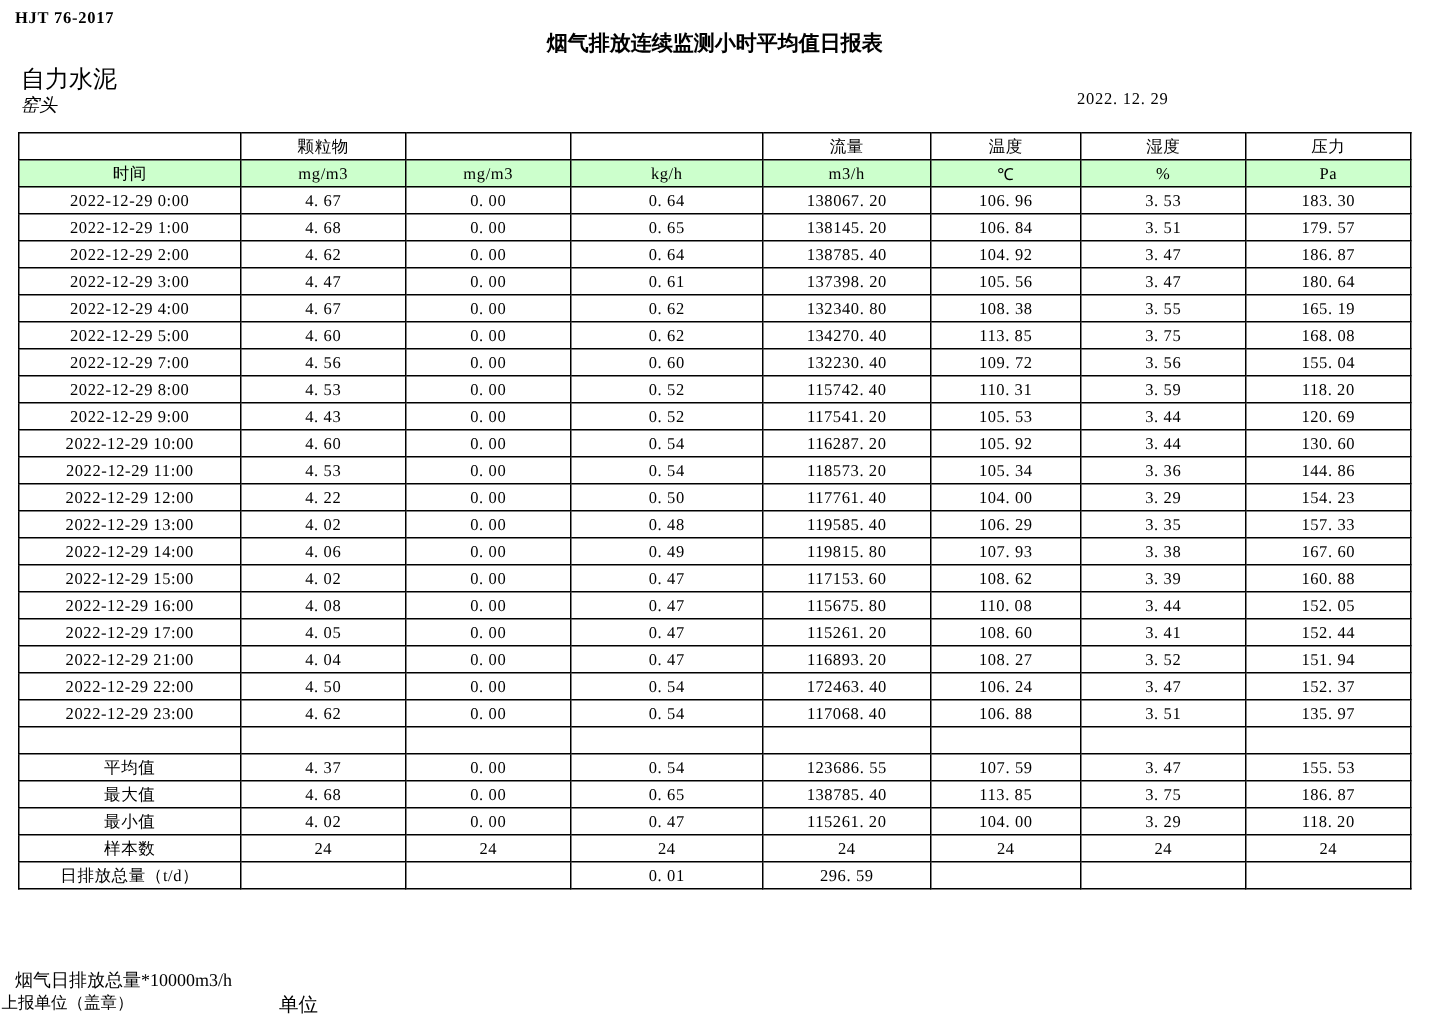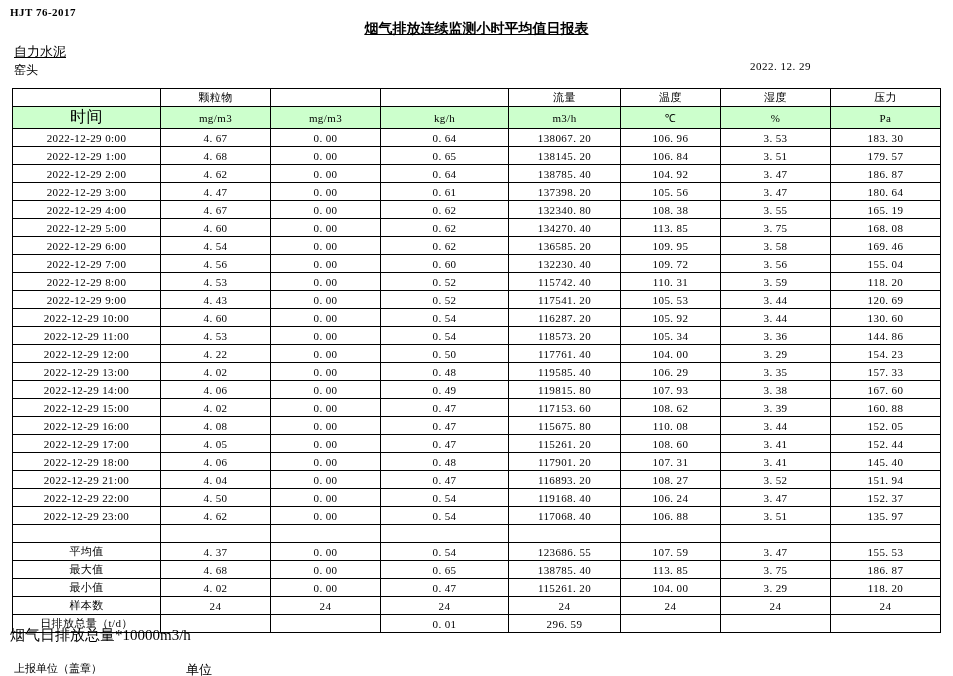--- a/index.html
+++ b/index.html
@@ -31,42 +31,40 @@
   }
   .doc-title {
     position: absolute;
     left: 0;
     top: 20px;
     width: 953px;
     text-align: center;
     font-size: 14px;
     font-weight: bold;
     font-family: "Liberation Serif", serif;
-    text-decoration: underline;
   }
   .company {
     position: absolute;
     left: 14px;
     top: 43px;
-    font-size: 13px;
-    text-decoration: underline;
+    font-size: 16px;
   }
   .kiln {
     position: absolute;
     left: 14px;
     top: 62px;
     font-size: 12px;
+    font-style: italic;
   }
   .report-date {
     position: absolute;
     left: 718px;
     top: 60px;
     font-size: 11px;
     letter-spacing: 0.5px;
-    margin-left: 32px;
   }
   table.main {
     position: absolute;
     left: 12px;
     top: 88px;
     border-collapse: collapse;
     width: 928px;
     table-layout: fixed;
   }
   table.main td {
@@ -80,38 +78,38 @@
   }
   td.hdr {
     height: 30px;
     font-size: 12px;
   }
   tr.units td {
     background: #ccffcc;
     height: 17px;
   }
   tr.units td.firstcol {
-    font-size: 16px;
+    font-size: 11px;
   }
   td.blankrow {
     height: 15px;
     border-left: 1px solid #000000;
     border-right: 1px solid #000000;
     border-top: 1px solid #000000;
     border-bottom: 1px solid #000000;
   }
   .footer1 {
     position: absolute;
     left: 10px;
-    top: 626px;
-    font-size: 15px;
+    top: 645px;
+    font-size: 12px;
   }
   .footer2 {
     position: absolute;
-    left: 14px;
+    left: 1px;
     top: 661px;
     font-size: 11px;
   }
   .footer-unit {
     position: absolute;
     left: 186px;
     top: 661px;
     font-size: 13px;
   }
   col.c0 { width: 148px; }
@@ -221,30 +219,20 @@
           <td>2022-12-29 5:00</td>
           <td>4. 60</td>
           <td>0. 00</td>
           <td>0. 62</td>
           <td>134270. 40</td>
           <td>113. 85</td>
           <td>3. 75</td>
           <td>168. 08</td>
         </tr>
         <tr>
-          <td>2022-12-29 6:00</td>
-          <td>4. 54</td>
-          <td>0. 00</td>
-          <td>0. 62</td>
-          <td>136585. 20</td>
-          <td>109. 95</td>
-          <td>3. 58</td>
-          <td>169. 46</td>
-        </tr>
-        <tr>
           <td>2022-12-29 7:00</td>
           <td>4. 56</td>
           <td>0. 00</td>
           <td>0. 60</td>
           <td>132230. 40</td>
           <td>109. 72</td>
           <td>3. 56</td>
           <td>155. 04</td>
         </tr>
         <tr>
@@ -341,45 +329,35 @@
           <td>2022-12-29 17:00</td>
           <td>4. 05</td>
           <td>0. 00</td>
           <td>0. 47</td>
           <td>115261. 20</td>
           <td>108. 60</td>
           <td>3. 41</td>
           <td>152. 44</td>
         </tr>
         <tr>
-          <td>2022-12-29 18:00</td>
-          <td>4. 06</td>
-          <td>0. 00</td>
-          <td>0. 48</td>
-          <td>117901. 20</td>
-          <td>107. 31</td>
-          <td>3. 41</td>
-          <td>145. 40</td>
-        </tr>
-        <tr>
           <td>2022-12-29 21:00</td>
           <td>4. 04</td>
           <td>0. 00</td>
           <td>0. 47</td>
           <td>116893. 20</td>
           <td>108. 27</td>
           <td>3. 52</td>
           <td>151. 94</td>
         </tr>
         <tr>
           <td>2022-12-29 22:00</td>
           <td>4. 50</td>
           <td>0. 00</td>
           <td>0. 54</td>
-          <td>119168. 40</td>
+          <td>172463. 40</td>
           <td>106. 24</td>
           <td>3. 47</td>
           <td>152. 37</td>
         </tr>
         <tr>
           <td>2022-12-29 23:00</td>
           <td>4. 62</td>
           <td>0. 00</td>
           <td>0. 54</td>
           <td>117068. 40</td>

